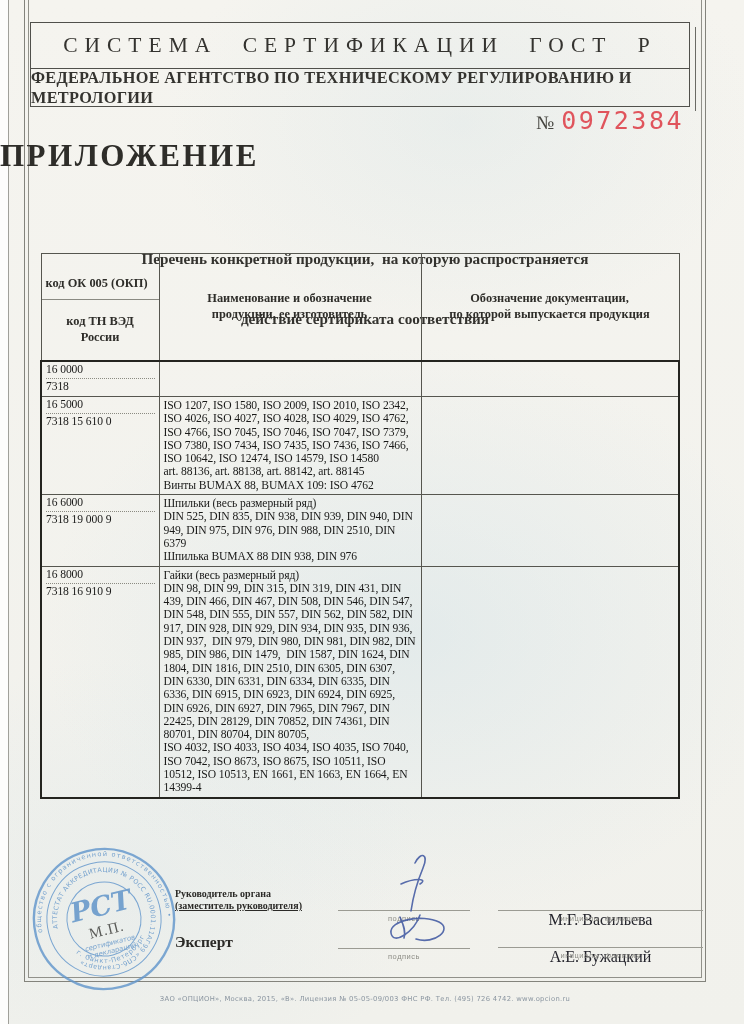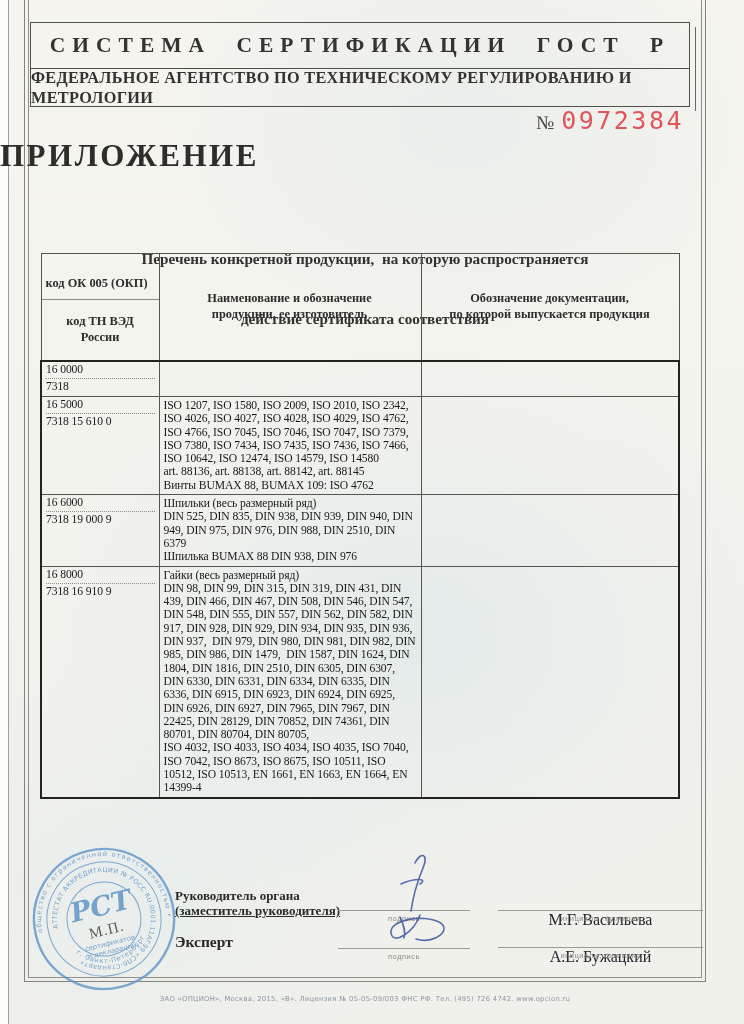--- a/index.html
+++ b/index.html
@@ -16,21 +16,21 @@
   .left-strip { position:absolute; left:0; top:0; width:9px; height:100%;
     background:#fdfdfc; border-right:1.5px solid #a0a09a; }
   .frame-a { position:absolute; left:24px; top:-6px; width:682px; height:988px;
     border:1px solid #83837c; }
   .frame-b { position:absolute; left:28px; top:-6px; width:674px; height:984px;
     border:1px solid #91918a; }
 
   .header-box { position:absolute; left:30px; top:22px; width:660px;
     border:1.6px solid #50504b; }
   .header-line1 { height:46px; display:flex; align-items:center; justify-content:center;
-    font-weight:bold; font-size:21.5px; letter-spacing:7px; word-spacing:13px;
+    font-weight:normal; font-size:21.5px; letter-spacing:7px; word-spacing:13px;
     color:#34332f; border-bottom:1.4px solid #50504b;text-align:right; }
   .header-line2 { height:37px; display:flex; align-items:center; justify-content:center;
     font-weight:bold; font-size:16.3px; letter-spacing:.3px; color:#34332f; }
   .header-shadow-r { position:absolute; left:695px; top:27px; height:84px; width:0;
     border-left:1.3px solid #6a6a64; }
 
   .doc-number { position:absolute; left:536px; top:106px; display:flex;
     align-items:baseline; gap:7px; }
   .num-sign { font-size:19px; color:#45443f; }
   .num-digits { font-family:"DejaVu Sans Mono","Liberation Mono",monospace;
@@ -62,21 +62,21 @@
   .cert-table tbody { border:2.4px solid #24241f; }
   .cert-table tbody td { font-size:11.6px; line-height:13.3px; letter-spacing:-.1px;
     color:#191918; }
   td.codes { font-size:12px; padding:1px 4px; }
   .code-sep { border-top:1px dotted #8b8b82; margin:2px 0 1px; }
   td.product { white-space:pre; overflow:hidden; }
   tr.r1 td { height:36px;margin-top:24px; } tr.r2 td { height:92px; }
   tr.r3 td { height:66px; } tr.r4 td { height:230px; }
 
   .sig-role1 { position:absolute; left:175px; top:888px; font-weight:bold;
-    font-size:13px; line-height:1.18; color:#2b2a27; }
+    font-size:10px; line-height:1.18; color:#2b2a27; }
   .sig-role1 .u { text-decoration:underline; }
   .sig-role2 { position:absolute; left:175px; top:933px; font-weight:bold;
     font-size:15.5px; color:#2b2a27; }
   .sig-line { position:absolute; border-bottom:1.1px solid #9b9b93; }
   .sig-cap { position:absolute; font-family:Liberation Sans, sans-serif;
     font-size:7.5px; color:#8d8d86; letter-spacing:.5px; text-align:center; }
   .sig-name { position:absolute; font-size:16px; color:#24242c; text-align:center;margin-top:20px; }
 
   .footer { position:absolute; left:24px; top:995px; width:682px; text-align:center;
     font-family:"DejaVu Sans","Liberation Sans",sans-serif; font-size:6.8px;

